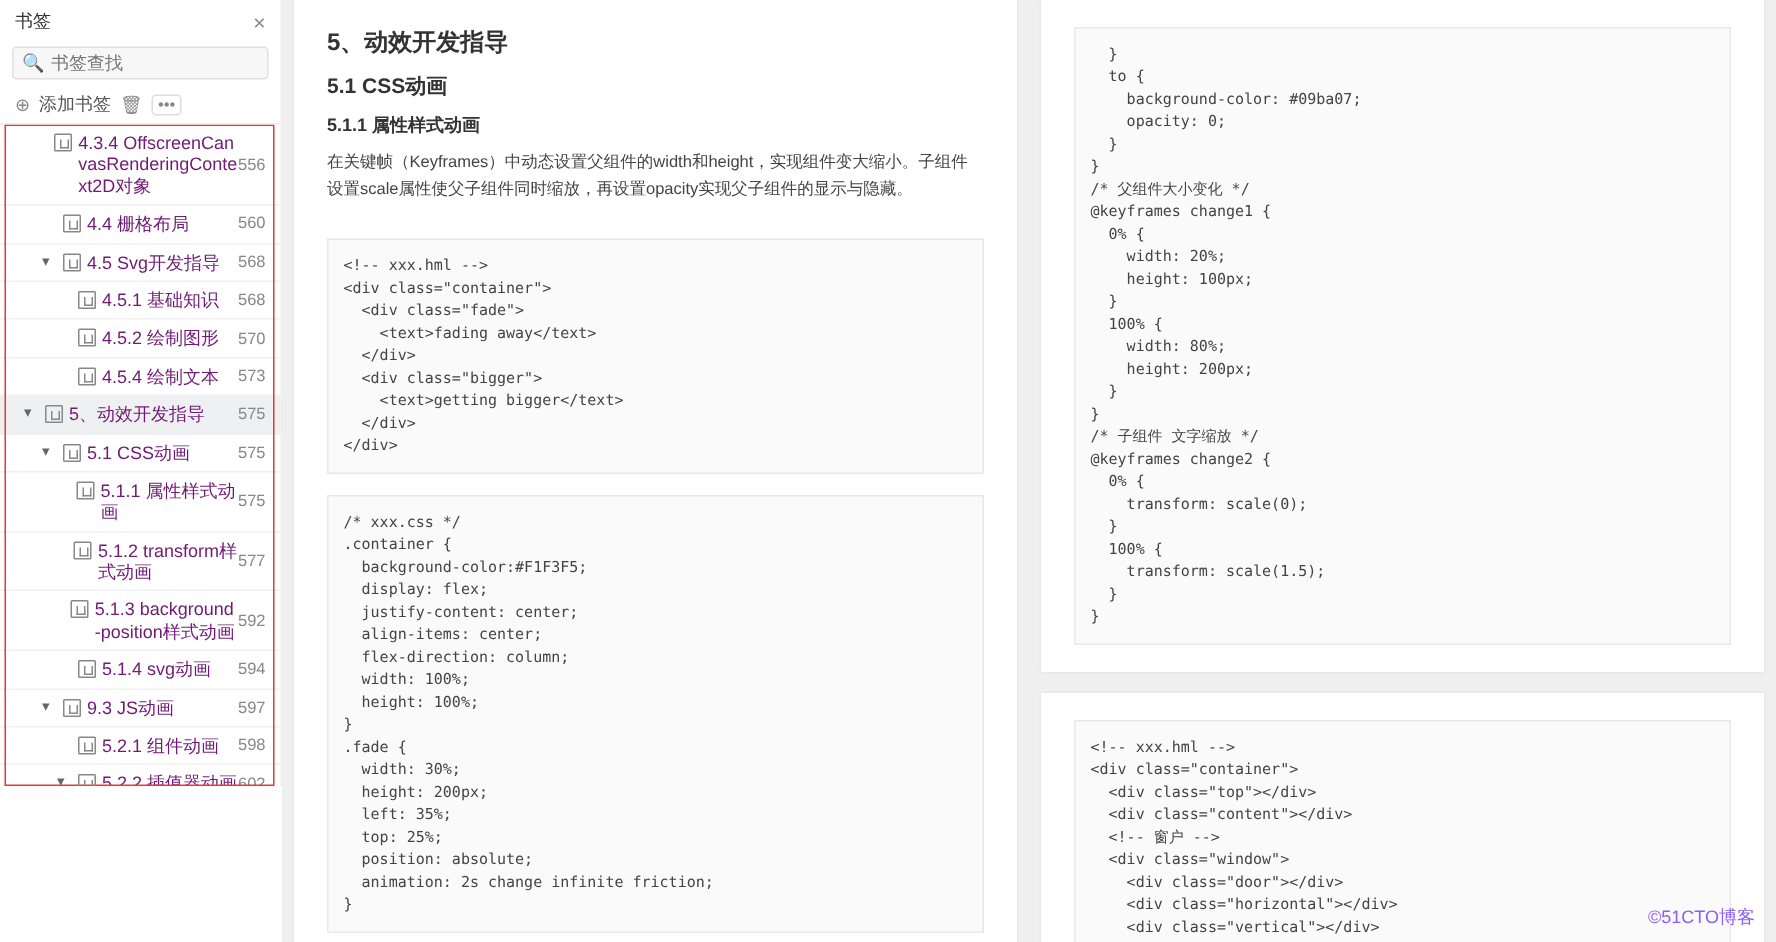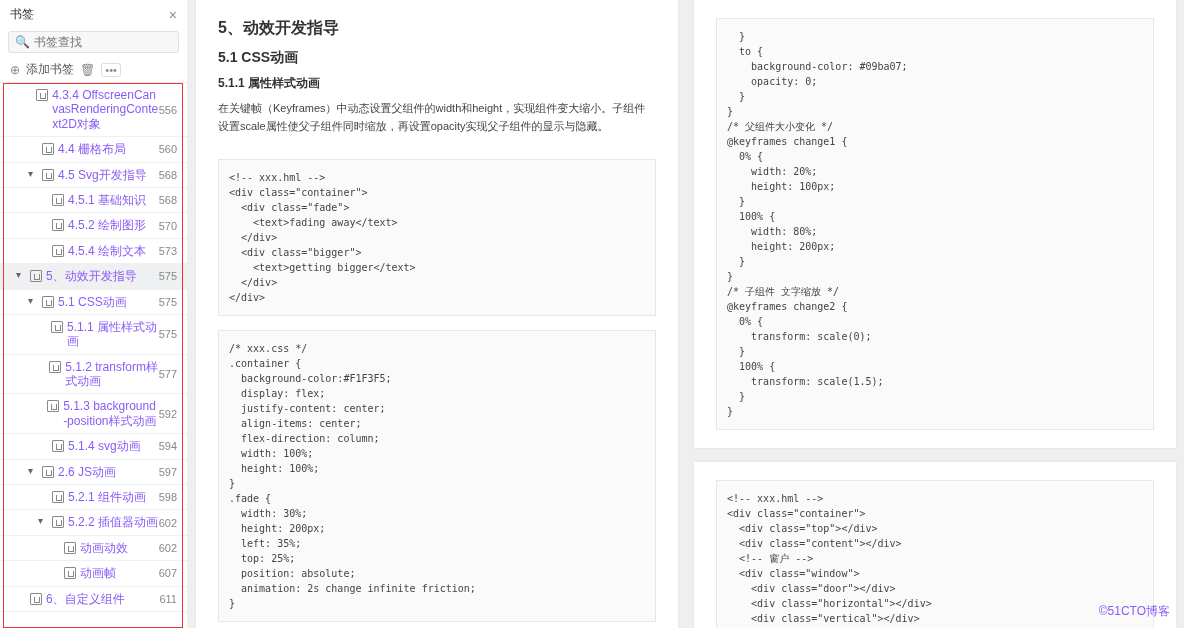--- a/index.html
+++ b/index.html
@@ -1,36 +1,36 @@
 <!DOCTYPE html>
 <html><head>
 <meta charset="utf-8">
 <style>
 * { margin:0; padding:0; box-sizing:border-box; font-family:"Microsoft YaHei",Arial,sans-serif; }
 body { background:#fff; font-size:12px; color:#333; overflow:hidden; width:1184px; height:628px; position:relative; }
 
 
-.sidebar { position:absolute; left:0; top:0; width:188px; height:628px; background:#fff; border-right:1px solid #eee; display:flex; flex-direction:column; }
+.sidebar { position:absolute; left:0; top:0; width:188px; height:524px; background:#fff; border-right:1px solid #eee; display:flex; flex-direction:column; }
 .sb-head { display:flex; justify-content:space-between; align-items:center; padding:6px 10px 4px 10px; font-size:12px; color:#333; }
 .sb-close { color:#888; font-size:14px; cursor:pointer; }
 .sb-search { margin:4px 8px; display:flex; align-items:center; background:#f7f7f7; border:1px solid #e0e0e0; border-radius:3px; padding:3px 6px; }
 .sb-search input { border:none; outline:none; background:transparent; width:100%; font-size:12px; color:#4d7c0f; }
 .sb-search .mag { color:#aaa; margin-right:4px; font-size:12px; }
 .sb-tools { display:flex; align-items:center; gap:6px; padding:4px 10px; border-bottom:1px solid #eee; color:#555; font-size:12px; }
 .sb-tools .ic { color:#888; }
 .sb-tools .more { border:1px solid #ddd; border-radius:3px; padding:0px 3px; font-size:11px; color:#888; }
 .tree { flex:1; overflow:hidden; position:relative; }
 .redbox { position:absolute; left:3px; top:0px; width:180px; height:100%; border:1.5px solid #e33; pointer-events:none; }
 .row { display:flex; align-items:center; justify-content:space-between; padding:5px 10px 5px 6px; cursor:pointer; border-bottom:1px solid #f0f0f0; }
 .row.selected { background:#eef0f2; }
 .row .lft { display:flex; align-items:flex-start; gap:4px; min-width:0; }
 .row .arrow { width:10px; color:#666; font-size:10px; }
 .row .bk { width:12px; height:12px; border:1px solid #888; border-radius:1px; flex:0 0 auto; position:relative; margin-top:1px;}
 .row .bk::after { content:""; position:absolute; left:3px; top:3px; width:4px; height:5px; border-left:1px solid #888; border-right:1px solid #888; border-bottom:1px solid #888; }
-.row .lbl { font-size:12px; color:#8b5cf6; line-height:1.2; max-width:110px; word-break:break-all; }
+.row .lbl { font-size:12px; color:#701a75; line-height:1.2; max-width:110px; word-break:break-all; }
 .row .pg { color:#888; font-size:11px; }
 .ind1 { padding-left:10px; }
 .ind2 { padding-left:22px; }
 .ind3 { padding-left:32px; }
 .ind4 { padding-left:44px; }
 
 
 .main { position:absolute; left:188px; top:0; right:0; bottom:0; background:#efefef; display:flex; gap:16px; padding:0 8px; }
 .col { flex:1; display:flex; flex-direction:column; gap:14px; }
 .page { background:#fff; padding:18px 22px; box-shadow:0 0 2px rgba(0,0,0,.08); }
@@ -154,21 +154,21 @@
           <span class="arrow"></span>
           <span class="bk"></span>
           <span class="lbl">5.1.4 svg动画</span>
         </div>
         <span class="pg">594</span>
       </div>
       <div class="row">
         <div class="lft ind2">
           <span class="arrow">▾</span>
           <span class="bk"></span>
-          <span class="lbl">2.6 JS动画</span>
+          <span class="lbl">9.3 JS动画</span>
         </div>
         <span class="pg">597</span>
       </div>
       <div class="row">
         <div class="lft ind3">
           <span class="arrow"></span>
           <span class="bk"></span>
           <span class="lbl">5.2.1 组件动画</span>
         </div>
         <span class="pg">598</span>

